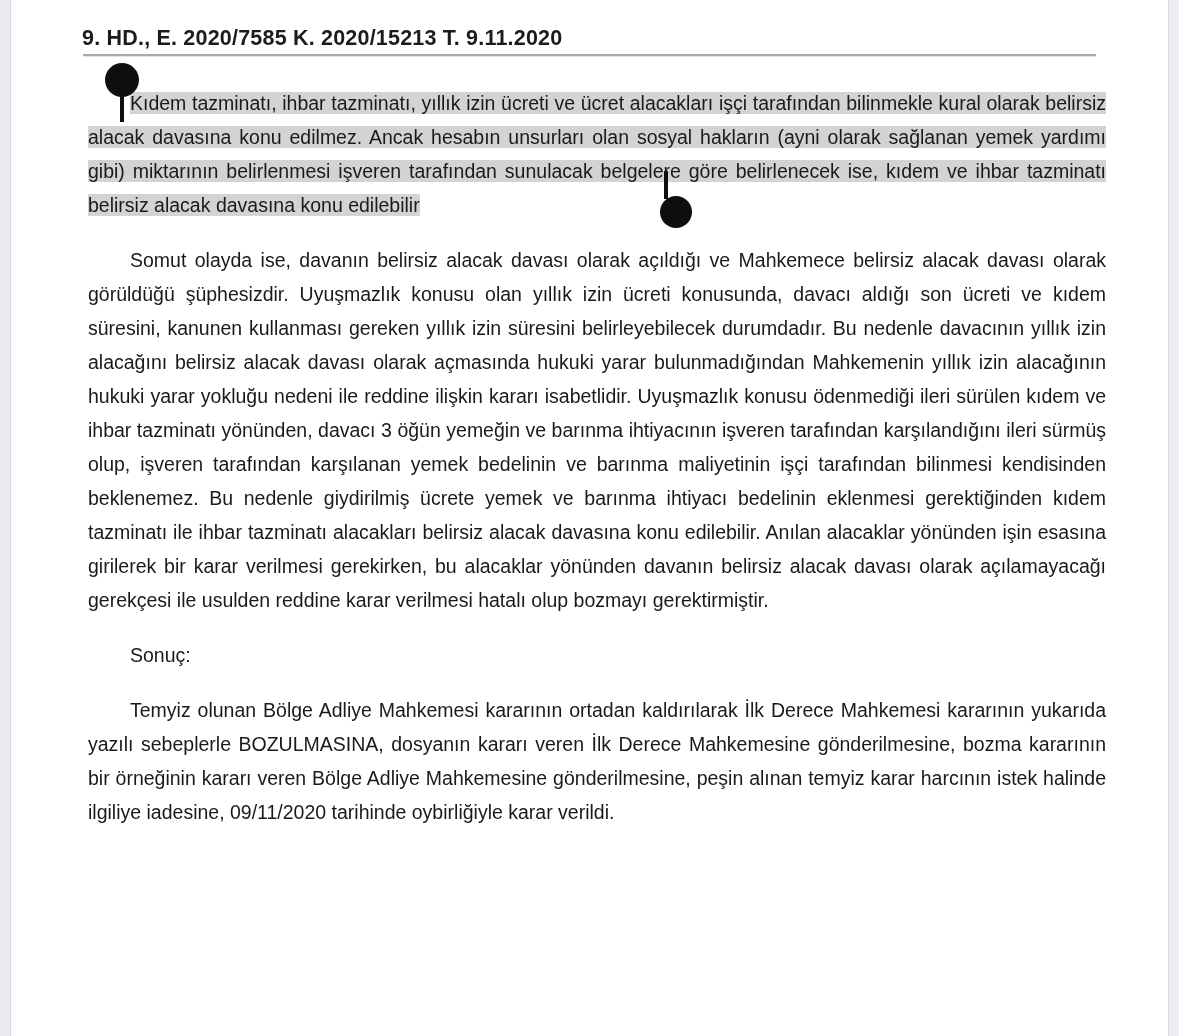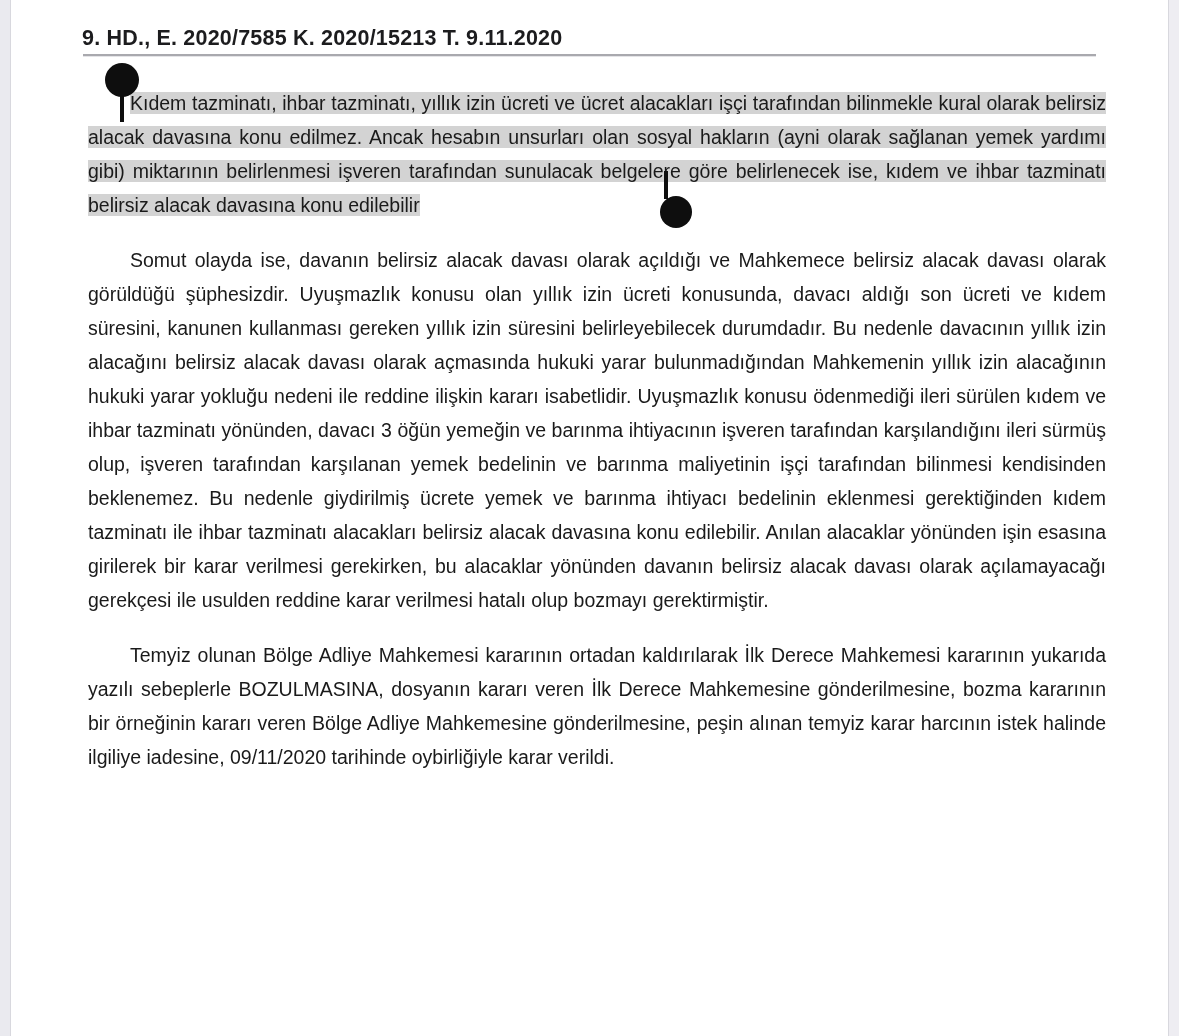--- a/index.html
+++ b/index.html
@@ -56,20 +56,21 @@
 <div class="gutter-left"></div>
 <div class="gutter-right"></div>
 
 <main>
   <h1 class="doc-header">9. HD., E. 2020/7585 K. 2020/15213 T. 9.11.2020</h1>
   <div class="header-rule"></div>
 
   <div class="doc-body">
     <p class="para"><span class="selection">Kıdem tazminatı, ihbar tazminatı, yıllık izin ücreti ve ücret alacakları işçi tarafından bilinmekle kural olarak belirsiz alacak davasına konu edilmez. Ancak hesabın unsurları olan sosyal hakların (ayni olarak sağlanan yemek yardımı gibi) miktarının belirlenmesi işveren tarafından sunulacak belgelere göre belirlenecek ise, kıdem ve ihbar tazminatı belirsiz alacak davasına konu edilebilir</span></p>
     <p class="para">Somut olayda ise, davanın belirsiz alacak davası olarak açıldığı ve Mahkemece belirsiz alacak davası olarak görüldüğü şüphesizdir. Uyuşmazlık konusu olan yıllık izin ücreti konusunda, davacı aldığı son ücreti ve kıdem süresini, kanunen kullanması gereken yıllık izin süresini belirleyebilecek durumdadır. Bu nedenle davacının yıllık izin alacağını belirsiz alacak davası olarak açmasında hukuki yarar bulunmadığından Mahkemenin yıllık izin alacağının hukuki yarar yokluğu nedeni ile reddine ilişkin kararı isabetlidir. Uyuşmazlık konusu ödenmediği ileri sürülen kıdem ve ihbar tazminatı yönünden, davacı 3 öğün yemeğin ve barınma ihtiyacının işveren tarafından karşılandığını ileri sürmüş olup, işveren tarafından karşılanan yemek bedelinin ve barınma maliyetinin işçi tarafından bilinmesi kendisinden beklenemez. Bu nedenle giydirilmiş ücrete yemek ve barınma ihtiyacı bedelinin eklenmesi gerektiğinden kıdem tazminatı ile ihbar tazminatı alacakları belirsiz alacak davasına konu edilebilir. Anılan alacaklar yönünden işin esasına girilerek bir karar verilmesi gerekirken, bu alacaklar yönünden davanın belirsiz alacak davası olarak açılamayacağı gerekçesi ile usulden reddine karar verilmesi hatalı olup bozmayı gerektirmiştir.</p>
+    <p class="para">Sonuç:</p>
     <p class="para">Temyiz olunan Bölge Adliye Mahkemesi kararının ortadan kaldırılarak İlk Derece Mahkemesi kararının yukarıda yazılı sebeplerle BOZULMASINA, dosyanın kararı veren İlk Derece Mahkemesine gönderilmesine, bozma kararının bir örneğinin kararı veren Bölge Adliye Mahkemesine gönderilmesine, peşin alınan temyiz karar harcının istek halinde ilgiliye iadesine, 09/11/2020 tarihinde oybirliğiyle karar verildi.</p>
   </div>
 </main>
 
 <div class="handle handle-start">
   <div class="knob"></div>
   <div class="stem"></div>
 </div>
 
 <div class="handle handle-end">

